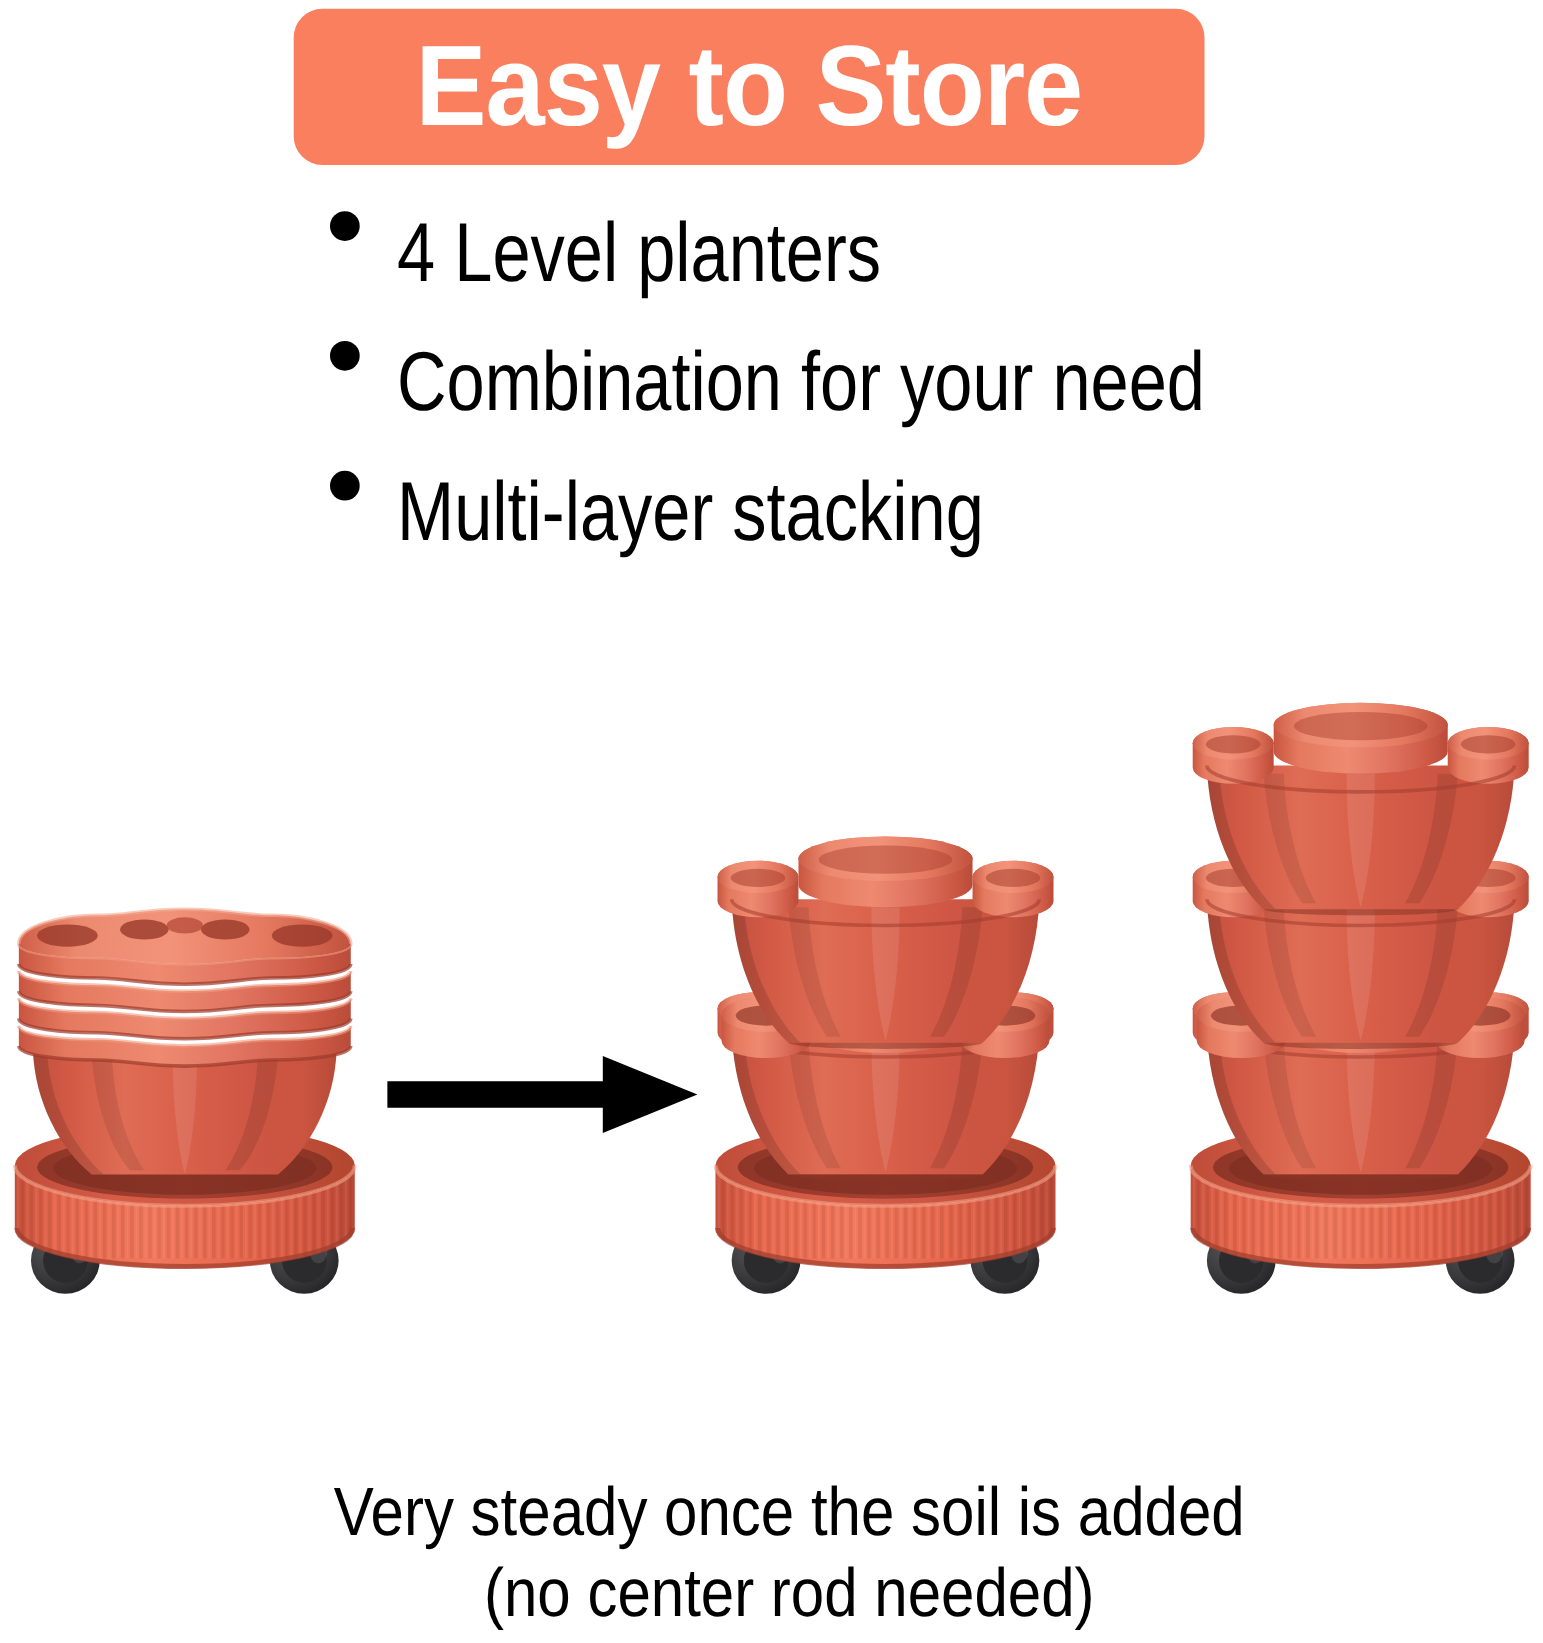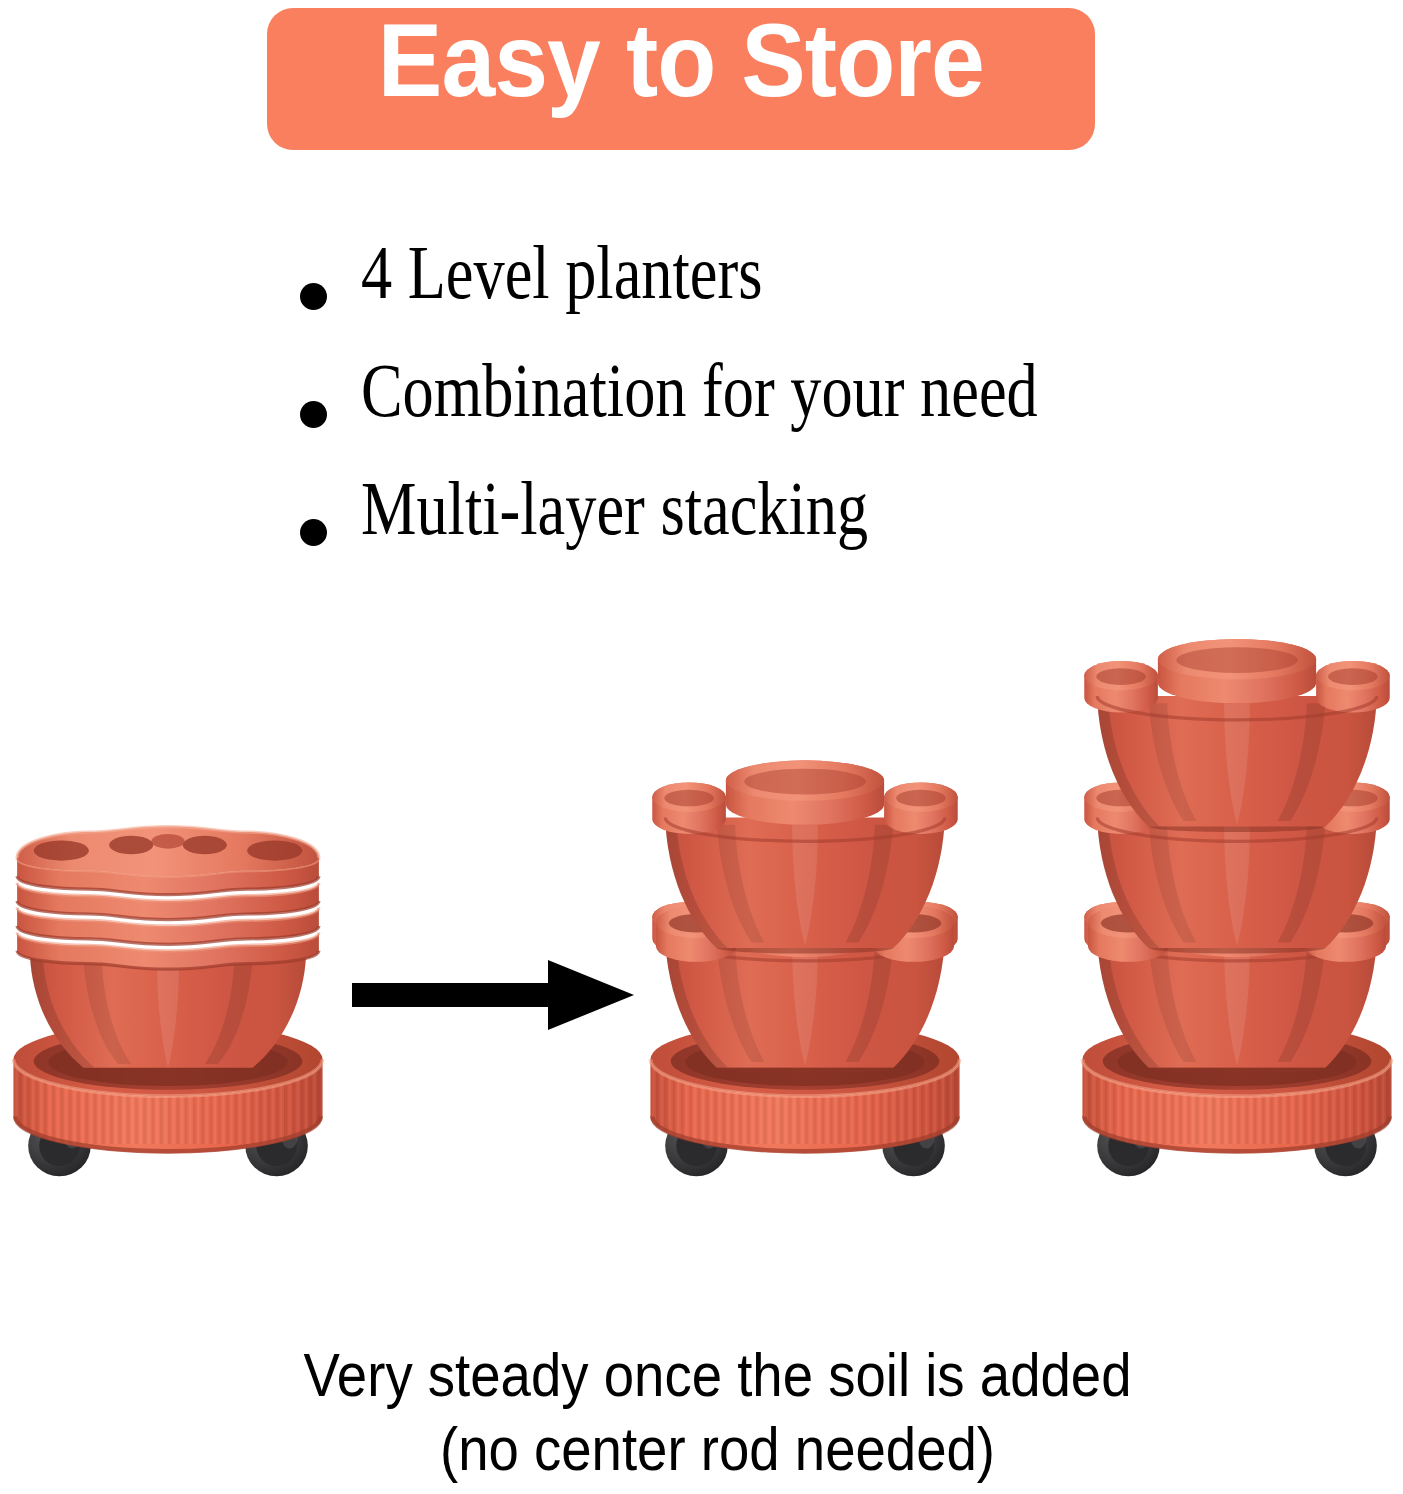--- a/index.html
+++ b/index.html
@@ -6,37 +6,37 @@
   body{
     width:1403px;height:1494px;position:relative;overflow:hidden;
     font-family:"Liberation Sans","DejaVu Sans",sans-serif;
     background:#ffffff;
   }
 
   
   #header-badge{
     position:absolute;left:267px;top:8px;width:828px;height:142px;
     background:#FA7F5E;border-radius:26px;
-    display:flex;justify-content:center;
+    display:flex;align-items:center;justify-content:center;
   }
   #header-title{
     color:#ffffff;font-size:104px;line-height:1;font-weight:bold;
     letter-spacing:-1px;
     transform:scaleX(.93);transform-origin:center;
     white-space:nowrap;
   }
 
   
   #feature-list{
     position:absolute;left:300px;top:192px;width:1060px;
     list-style:none;margin:0;padding:0;
   }
   #feature-list li{
     position:relative;height:118px;
-    display:flex;align-items:flex-end;font-family:Liberation Serif, serif;
+    display:flex;align-items:flex-start;
   }
   .bullet-dot{
     width:27px;height:27px;border-radius:50%;background:#000;
     flex:0 0 auto;margin-right:34px;
   }
   .bullet-text{
     font-size:76px;line-height:1;color:#000;
     white-space:nowrap;
     transform:scaleX(.82);transform-origin:left center;
   }

